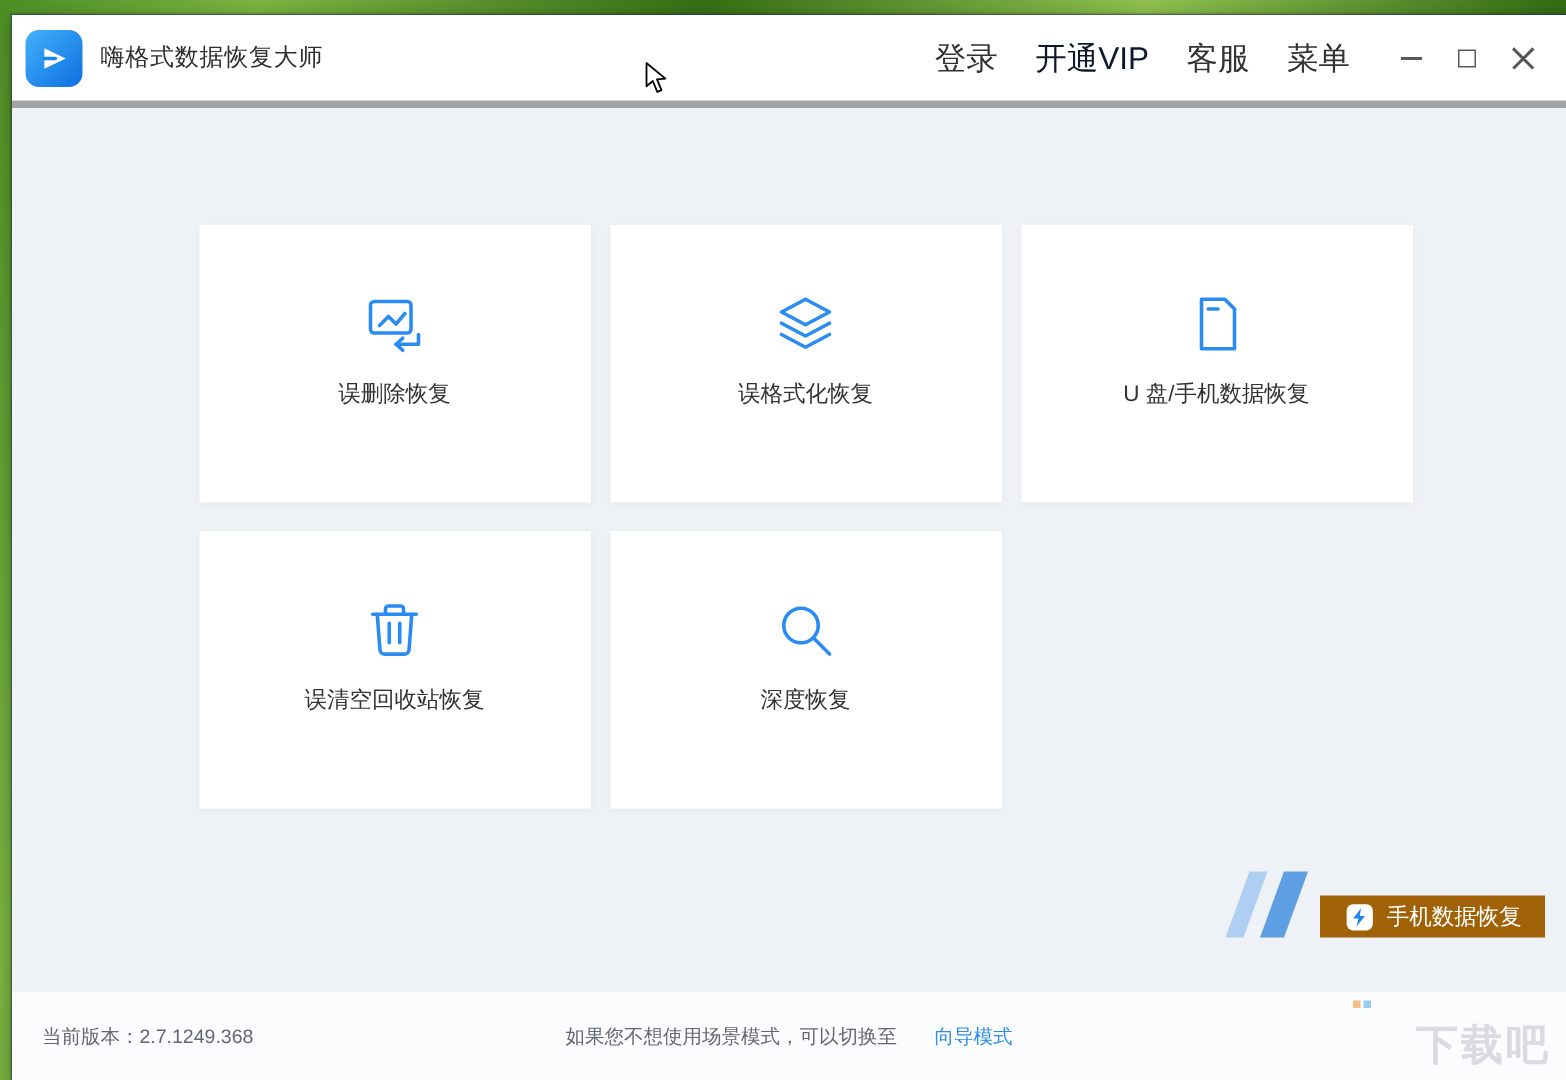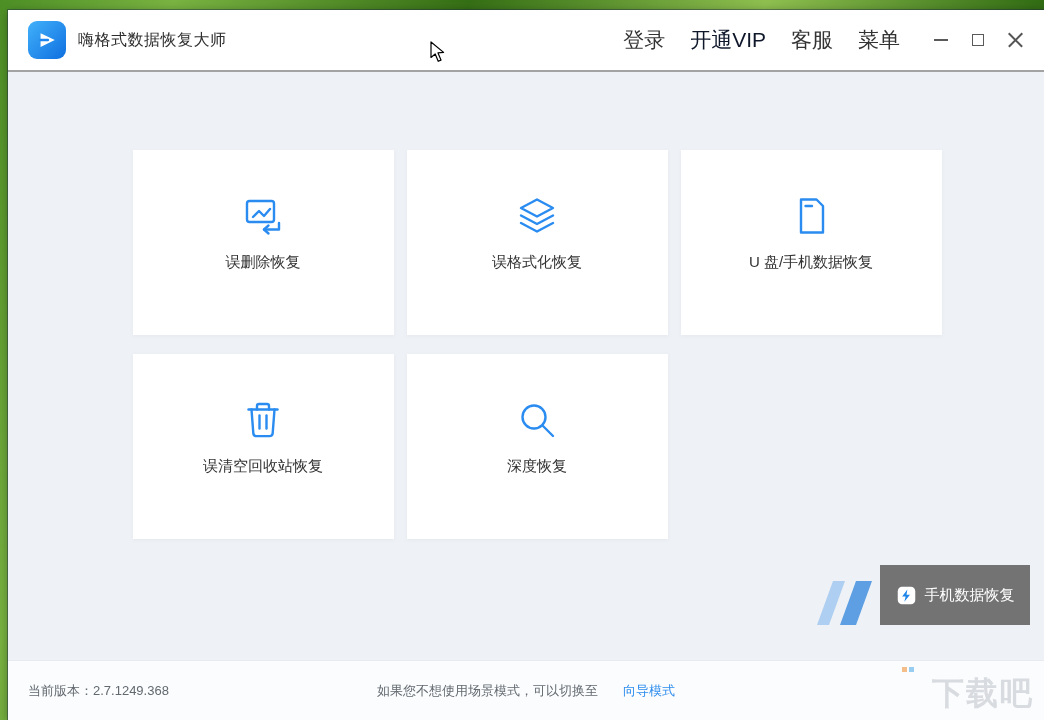--- a/index.html
+++ b/index.html
@@ -10,21 +10,21 @@
     position:relative;
   }
   .window {
     position:absolute; left:8px; top:10px; width:1036px; height:710px;
     background:#eef1f5; display:flex; flex-direction:column;
     outline:1px solid rgba(30,45,70,.45); box-shadow:0 2px 10px rgba(0,0,0,.35);
   }
   
   .titlebar {
     flex:0 0 62px; background:#ffffff; display:flex; align-items:center;
-    padding:0 18px 0 20px; border-bottom:2px solid #a3a3a3;
+    padding:0 18px 0 9px; border-bottom:5px solid #a3a3a3;
   }
   .logo {
     width:38px; height:38px; border-radius:9px; flex:0 0 38px;
     background:linear-gradient(135deg,#41b1fa,#0f6fe0);
     display:flex; align-items:center; justify-content:center;
   }
   .app-title { margin-left:12px; font-size:16px; color:#2e2e2e; letter-spacing:.5px; }
   .tb-nav { margin-left:auto; display:flex; align-items:center; gap:25px; font-size:21px; color:#333; }
   .tb-link { cursor:pointer; white-space:nowrap; }
   .tb-link.vip { color:#0f172a; }
@@ -49,35 +49,35 @@
     background:#ffffff; display:flex; flex-direction:column; align-items:center;
     cursor:pointer; box-shadow:0 1px 4px rgba(130,140,160,.08);
   }
   .card-icon { margin-top:42px; width:48px; height:48px; }
   .card-icon svg { display:block; }
   .card-label { margin-top:13px; font-size:15px; color:#333; }
   .stripe { position:absolute; height:44px; bottom:35px; transform:skewX(-20deg); }
   .stripe-1 { right:180px; width:16px; background:#5d9fe2; }
   .stripe-2 { right:207px; width:12px; background:#aecff2; }
   .phone-btn {
-    position:absolute; right:14px; bottom:35px; width:150px; height:60px;
-    background:#737373; color:#fff; display:flex; align-items:center; justify-content:center;
+    position:absolute; right:14px; bottom:35px; width:150px; height:28px;
+    background:#a16207; color:#fff; display:flex; align-items:center; justify-content:center;
     gap:8px; font-size:15px; cursor:pointer;
   }
   
   .footer {
     flex:0 0 60px; background:#fbfcfe; border-top:1px solid #e8ebf0;
     position:relative; display:flex; align-items:center; justify-content:center;
     font-size:13px; color:#62696f;gap:20px;
   }
   .version { position:absolute; left:20px; }
   .mode-link { color:#2e8ded; margin-left:5px; cursor:pointer; }
   .watermark {
     position:absolute; right:10px; bottom:4px; z-index:5;
-    font-size:32px; font-weight:bold; letter-spacing:2px;
+    font-size:28px; font-weight:bold; letter-spacing:2px;
     color:#d3d6da; opacity:.85; pointer-events:none;
   }
   .wm-badge { position:absolute; right:130px; bottom:48px; z-index:6; display:flex; gap:2px; opacity:.55; }
   .wm-badge i { width:5px; height:5px; display:block; }
   .wm-badge .o { background:#f08c2e; }
   .wm-badge .b { background:#49a8ea; }
   .cursor { position:absolute; left:430px; top:41px; z-index:50; pointer-events:none; }
 </style>
 </head>
 <body>

